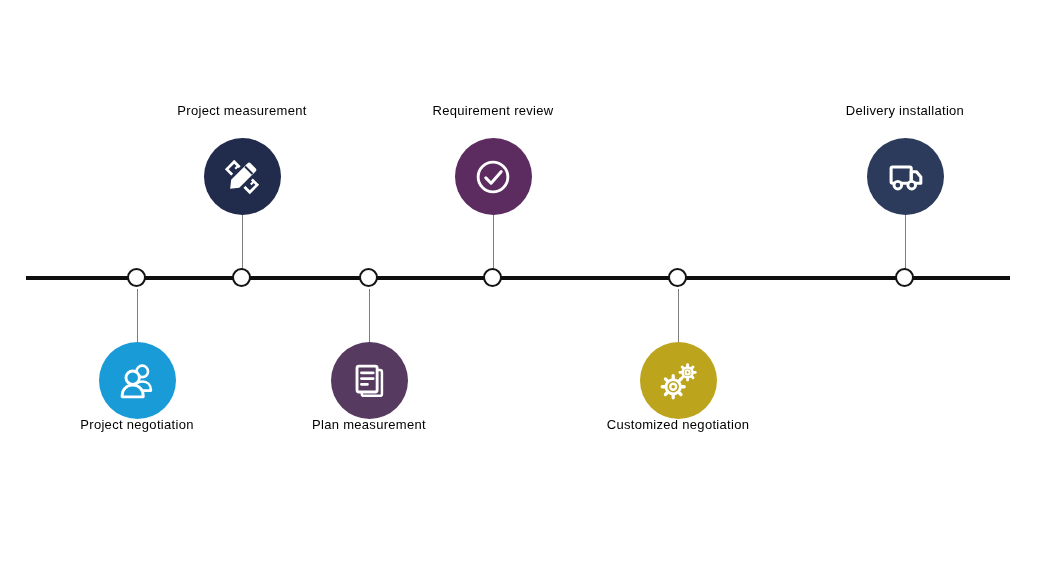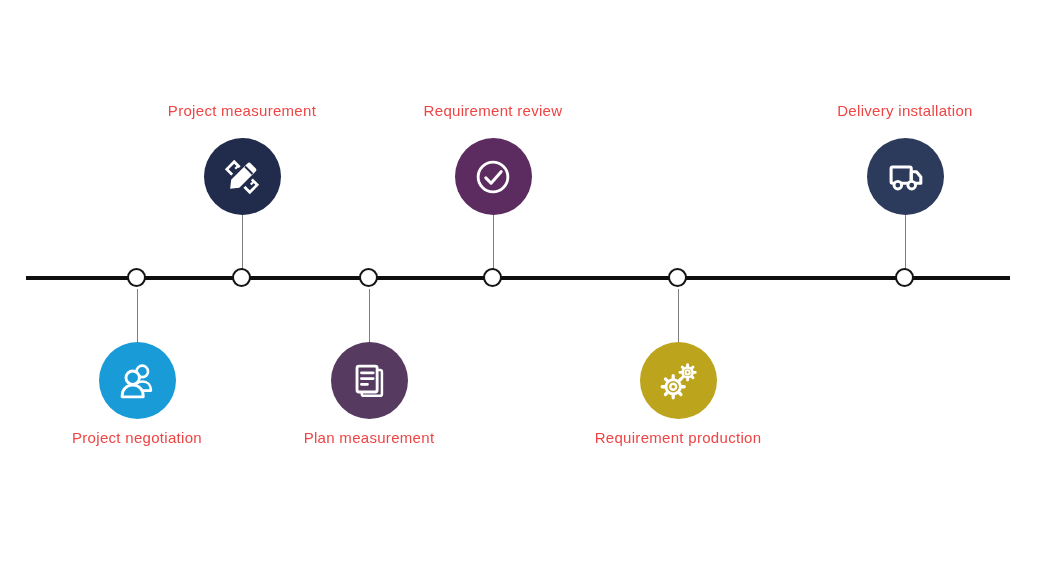--- a/index.html
+++ b/index.html
@@ -21,24 +21,24 @@
   .milestone.above .stem { top:214px; height:55px; }
   .milestone.below .stem { top:289px; height:55px; }
   .bubble {
     position:absolute; left:-38.5px; width:77px; height:77px; border-radius:50%;
     display:flex; align-items:center; justify-content:center; z-index:2;
   }
   .milestone.above .bubble { top:138px; }
   .milestone.below .bubble { top:342px; }
   .label {
     position:absolute; left:0; transform:translateX(-50%); white-space:nowrap;
-    font-size:15px; line-height:20px; color:#ef4444; letter-spacing:0.3px;
+    font-size:13px; line-height:20px; color:#000000; letter-spacing:0.3px;
   }
   .milestone.above .label { top:101px; }
-  .milestone.below .label { top:428px; }
+  .milestone.below .label { top:415px; }
   .bubble svg { display:block; }
 </style>
 </head>
 <body>
 
 <div class="canvas">
 
   <div class="timeline-line" style="background-color: rgb(15, 15, 15);"></div>
 
   <div class="milestone below" style="left:137px">
@@ -107,21 +107,21 @@
 
         <path d="M39 15 L42 15 M37.54 18.54 L39.66 20.66 M34 20 L34 23 M30.46 18.54 L28.34 20.66 M29 15 L26 15 M30.46 11.46 L28.34 9.34 M34 10 L34 7 M37.54 11.46 L39.66 9.34" stroke="#fff" stroke-width="3" stroke-linecap="round" fill="none"></path>
         <circle cx="34" cy="15" r="5.2" fill="var(--bg)" stroke="#fff" stroke-width="2.6"></circle>
         <circle cx="34" cy="15" r="2.2" fill="none" stroke="#fff" stroke-width="2.2"></circle>
 
         <path d="M26.5 30 L30.5 30 M24.3 35.3 L27.1 38.1 M19 37.5 L19 41.5 M13.7 35.3 L10.9 38.1 M11.5 30 L7.5 30 M13.7 24.7 L10.9 21.9 M19 22.5 L19 18.5 M24.3 24.7 L27.1 21.9" stroke="#fff" stroke-width="3.4" stroke-linecap="round" fill="none"></path>
         <circle cx="19" cy="30" r="7.5" fill="var(--bg)" stroke="#fff" stroke-width="3"></circle>
         <circle cx="19" cy="30" r="3.1" fill="none" stroke="#fff" stroke-width="2.5"></circle>
       </svg>
     </div>
-    <div class="label">Requirement production</div>
+    <div class="label">Customized negotiation</div>
   </div>
 
   <div class="milestone above" style="left:905px">
     <div class="stem"></div>
     <div class="node"></div>
     <div class="bubble" style="background-color: rgb(44, 58, 92); --bg: #2c3a5c;">
       <svg width="46" height="46" viewBox="0 0 48 48">
         <rect x="9.5" y="13.5" width="21" height="17" rx="1.5" fill="none" stroke="#fff" stroke-width="3.2"></rect>
         <path d="M30.5 18.5 h5.5 l4.5 5.5 v6.5 h-10 z" fill="none" stroke="#fff" stroke-width="3.2" stroke-linejoin="round"></path>
         <circle cx="16.5" cy="32.5" r="4" fill="var(--bg)" stroke="#fff" stroke-width="3"></circle>

